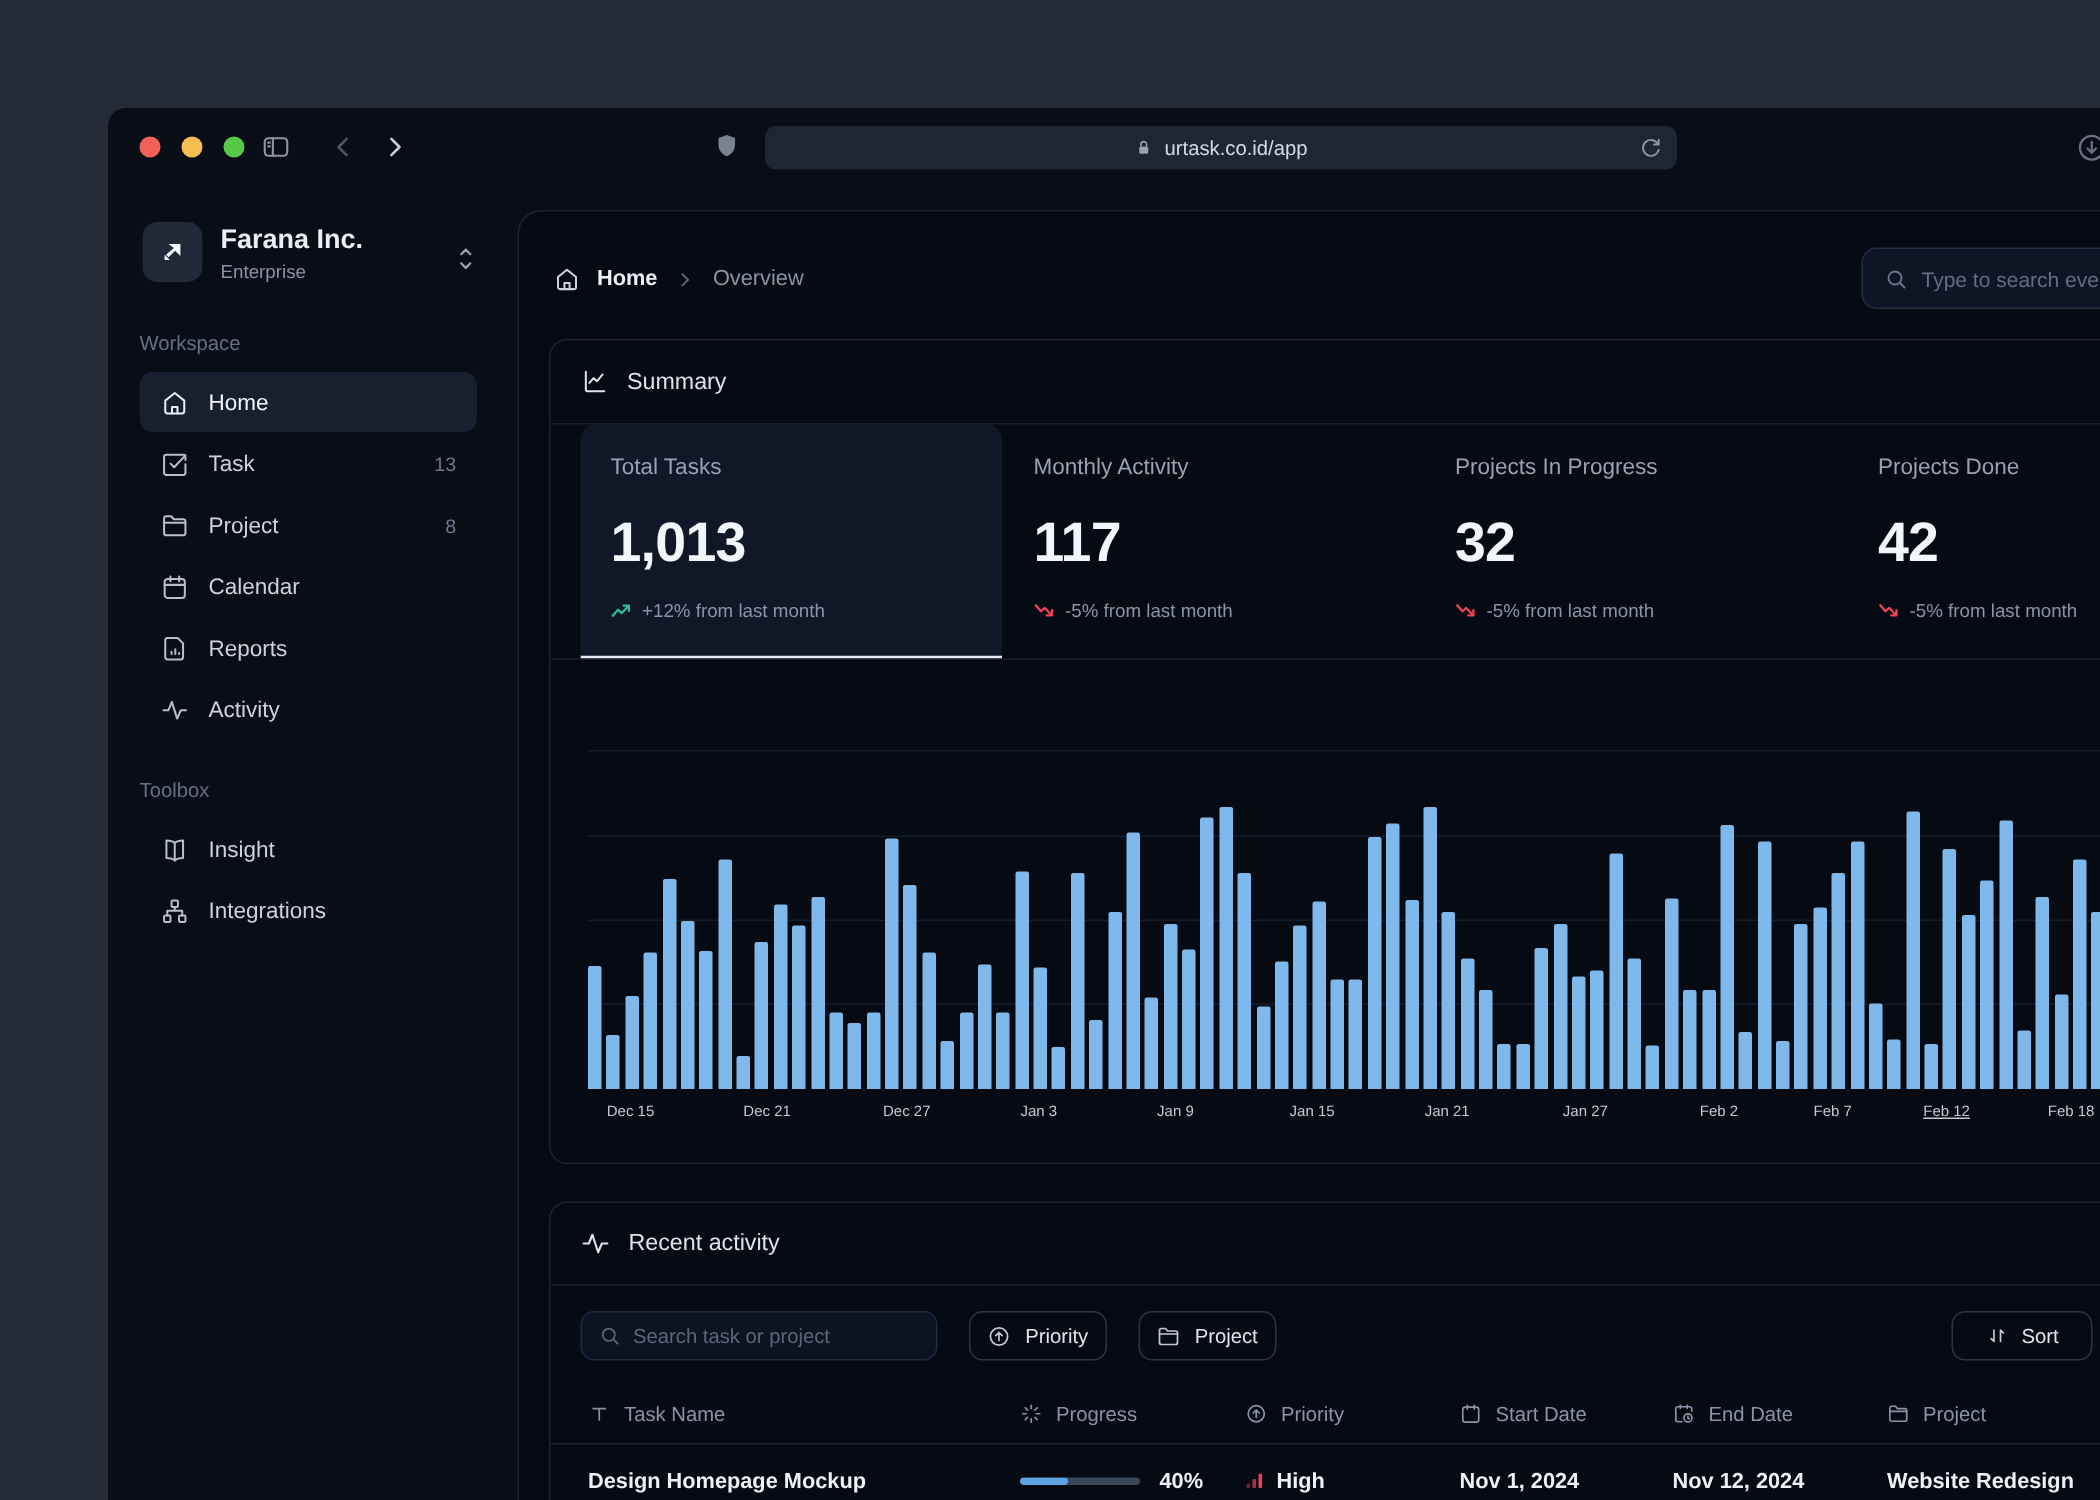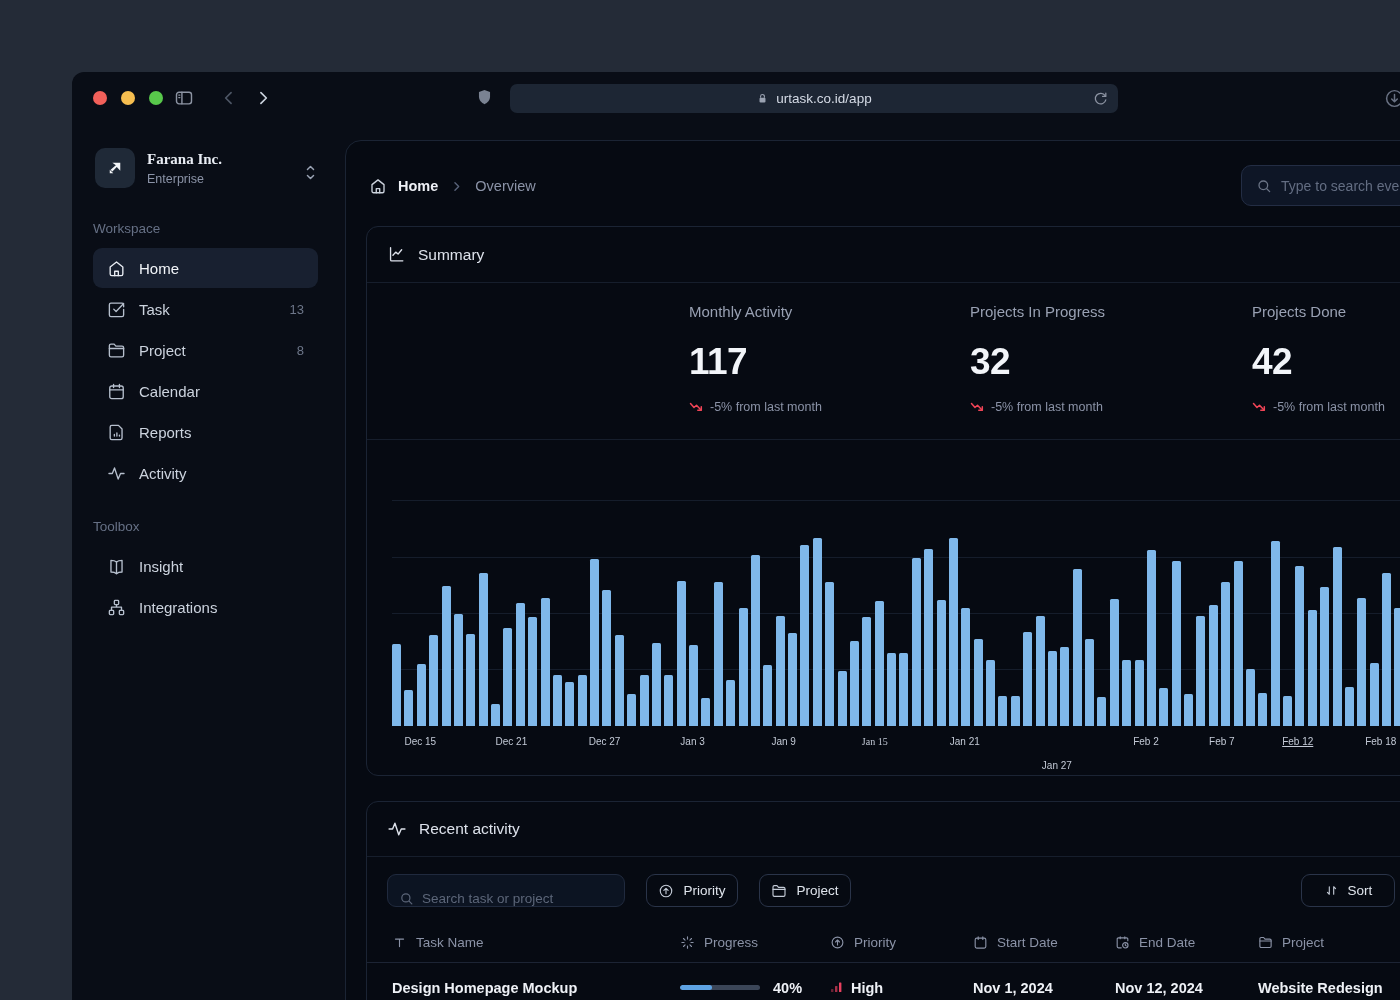--- a/index.html
+++ b/index.html
@@ -10,21 +10,21 @@
   
   .lights { position:absolute; left:21px; top:19px; display:flex; gap:14px; }
   .light { width:14px; height:14px; border-radius:50%; }
   .chrome-ic { position:absolute; color:#8d94a3; display:flex; align-items:center; justify-content:center; }
   .urlbar { position:absolute; left:438px; top:12px; width:608px; height:29px; border-radius:7px;
     background:#1d2634; display:flex; align-items:center; justify-content:center; gap:7px; color:#d5dbe6; font-size:13.5px; }
   .urlbar .reload { position:absolute; right:9px; top:6px; color:#8d94a3; }
   
   .org { position:absolute; left:23px; top:76px; display:flex; gap:12px; align-items:center; }
   .org-logo { width:40px; height:40px; border-radius:10px; background:#1f2937; display:flex; align-items:center; justify-content:center; }
-  .org-name { color:#e9edf4; font-size:15px; font-weight:700;font-family:Liberation Serif, serif; }
+  .org-name { color:#e9edf4; font-size:18px; font-weight:700; }
   .org-plan { color:#8b93a7; font-size:12.5px; margin-top:4px; }
   .org-caret { position:absolute; left:231px; top:92px; color:#9aa3b4; }
   .sec-label { position:absolute; left:21px; color:#667085; font-size:13.5px; }
   .nav { position:absolute; left:21px; width:225px; }
   .nav-item { height:40px; margin-bottom:1px; border-radius:9px; display:flex; align-items:center;
     padding:0 14px; gap:13px; color:#ccd3de; font-size:15px; cursor:pointer; }
   .nav-item .nicon { color:#b6bfcd; display:flex; }
   .nav-item.active { background:#182030; color:#f2f5f9; }
   .nav-item.active .nicon { color:#e9edf4; }
   .nbadge { margin-left:auto; color:#6d7689; font-size:13px; }
@@ -54,21 +54,21 @@
   
   .plot { position:absolute; left:25px; top:269px; width:1012px; height:230px;
     display:flex; align-items:flex-end; justify-content:space-between; }
   .grid { position:absolute; left:25px; width:1012px; height:1px; background:#151d2b; }
   .bar { width:9px; border-radius:1.5px 1.5px 0 0; }
   .xlabels { position:absolute; left:25px; top:509px; width:1012px; height:18px; }
   .xlab { position:absolute; transform:translateX(-50%); color:#c3cad6; font-size:10px; white-space:nowrap; }
   
   .ctrl-row { position:absolute; top:72px; left:0; width:100%; height:33px; }
   .rsearch { position:absolute; left:20px; width:238px; height:33px; border-radius:9px;
-    background:#0c1422; border:1px solid #202a3e; display:flex; align-items:flex-end; gap:8px; padding:0 11px; }
+    background:#0c1422; border:1px solid #202a3e; display:flex; align-items:center; gap:8px; padding:0 11px; }
   .rsearch input { background:transparent; border:none; outline:none; color:#5c6679; font-size:13.5px; width:185px;
     font-family:"Liberation Sans", sans-serif; }
   .rsearch input::placeholder { color:#5c6679; }
   .fbtn { position:absolute; height:33px; border-radius:9px; border:1px solid #2a3449;
     display:flex; align-items:center; justify-content:center; gap:9px; color:#dfe4ec; font-size:13.5px;
     background:transparent; cursor:pointer; }
   .thead { position:absolute; top:126px; left:25px; right:0; height:28px; display:grid;
     grid-template-columns:288px 150px 143px 142px 143px 1fr; align-items:center; }
   .th { display:flex; align-items:center; gap:9px; color:#8b93a7; font-size:13.5px; }
   .tdivider { position:absolute; top:160px; left:0; width:100%; height:1px; background:#1c2434; }
@@ -270,20 +270,33 @@
         <span style="display:flex; color:#dde2eb;">
           <svg width="19" height="19" viewBox="0 0 24 24" fill="none" stroke="currentColor" stroke-width="1.7" stroke-linecap="round" stroke-linejoin="round">
               <path d="M4.5 3.5v15a1.5 1.5 0 0 0 1.5 1.5h14"></path>
               <path d="m7.5 13 3.5-4 3 2.5L18.5 6"></path>
             </svg>
         </span>
         <span class="panel-title">Summary</span>
       </div>
 
       <div class="cards">
+        <div class="card active" style="left:20px;">
+          <div class="card-label">Total Tasks</div>
+          <div class="card-value">1,013</div>
+          <div class="card-trend">
+            <span style="display:flex; color:#2fbf8f;">
+              <svg width="14" height="14" viewBox="0 0 14 14" fill="none" stroke="currentColor" stroke-width="1.5" stroke-linecap="round" stroke-linejoin="round">
+                  <path d="M1.5 10.5 5 6.5l2.5 2.2L12 4"></path>
+                  <path d="M8.8 3.8h3.5v3.5"></path>
+                </svg>
+            </span>
+            <span>+12% from last month</span>
+          </div>
+        </div>
         <div class="card" style="left:302px;">
           <div class="card-label">Monthly Activity</div>
           <div class="card-value">117</div>
           <div class="card-trend">
             <span style="display:flex; color:#ef4456;">
               <svg width="14" height="14" viewBox="0 0 14 14" fill="none" stroke="currentColor" stroke-width="1.5" stroke-linecap="round" stroke-linejoin="round">
                   <path d="M1.5 3.5 5 7.5l2.5-2.2L12 10"></path>
                   <path d="M8.8 10.2h3.5V6.7"></path>
                 </svg>
             </span>
@@ -405,23 +418,23 @@
           <div class="bar" style="height: 63px; background: rgb(127, 184, 234);"></div>
           <div class="bar" style="height: 153px; background: rgb(127, 184, 234);"></div>
           <div class="bar" style="height: 118px; background: rgb(127, 184, 234);"></div>
         </div>
       <div class="xlabels">
           <span class="xlab" style="left: 2.8%;">Dec 15</span>
           <span class="xlab" style="left: 11.8%;">Dec 21</span>
           <span class="xlab" style="left: 21%;">Dec 27</span>
           <span class="xlab" style="left: 29.7%;">Jan 3</span>
           <span class="xlab" style="left: 38.7%;">Jan 9</span>
-          <span class="xlab" style="left: 47.7%; font-family: Liberation Serif, serif;">Jan 15</span>
+          <span class="xlab" style="left: 47.7%;">Jan 15</span>
           <span class="xlab" style="left: 56.6%;">Jan 21</span>
-          <span class="xlab" style="left: 65.7%; margin-top: 24px;">Jan 27</span>
+          <span class="xlab" style="left: 65.7%;">Jan 27</span>
           <span class="xlab" style="left: 74.5%;">Feb 2</span>
           <span class="xlab" style="left: 82%;">Feb 7</span>
           <span class="xlab" style="left: 89.5%; text-decoration: underline;">Feb 12</span>
           <span class="xlab" style="left: 97.7%; text-align: center;">Feb 18</span>
         </div>
     </div>
 
     <div class="panel" style="top:660px; height:260px;">
       <div class="panel-head" style="height:55px;">
         <span style="display:flex; color:#dde2eb;">

